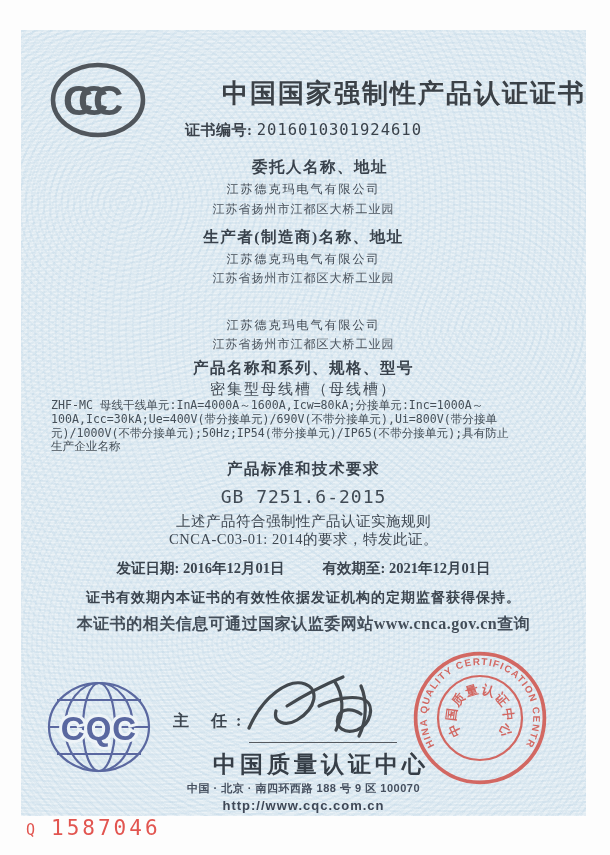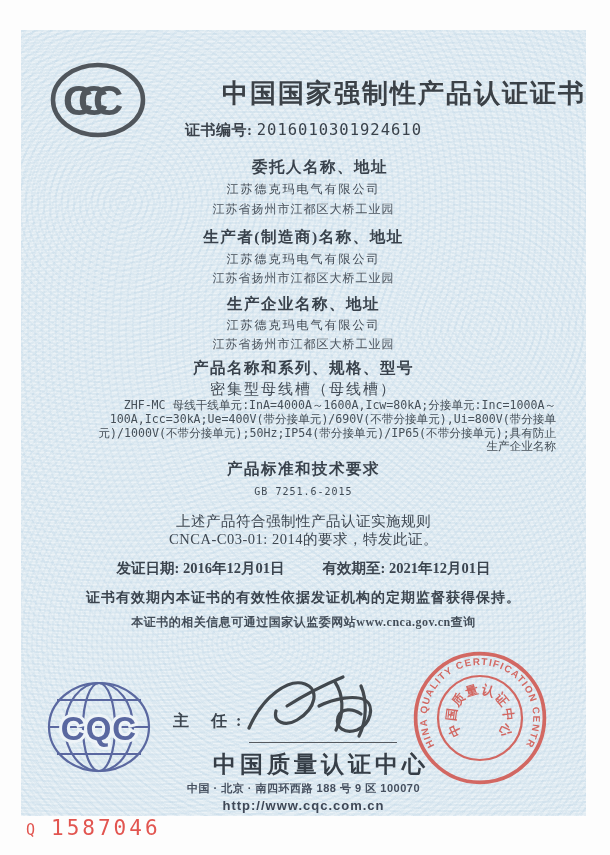--- a/index.html
+++ b/index.html
@@ -20,28 +20,28 @@
   .ctr{left:0;right:0;text-align:center;}
   .hd{font-weight:bold;color:#39424c;font-size:15.5px;letter-spacing:1.5px;}
   .co{color:#424b55;font-size:12px;letter-spacing:2px;}
   .addr{color:#4a535d;font-size:12px;letter-spacing:1px;}
 
   #title{top:46px;left:115px;width:450px;text-align:right;font-size:26px;font-weight:bold;
          letter-spacing:2px;color:#3b4147;}
   #certline{top:91px;font-size:15px;color:#3a424b;font-weight:bold;letter-spacing:.5px;}
   #certline .num{font-family:"DejaVu Sans Mono",monospace;font-weight:normal;font-size:15.5px;letter-spacing:1px;}
 
-  #specs{top:369px;left:30px;right:30px;text-align:right;
+  #specs{top:369px;left:30px;right:30px;text-align:left;
          font-family:"DejaVu Sans Mono",monospace;font-size:11.6px;line-height:13.8px;color:#465059;}
-  #gbline{top:456px;font-family:"DejaVu Sans Mono",monospace;font-size:10px;color:#404a54;letter-spacing:1px;}
+  #gbline{top:456px;font-family:"DejaVu Sans Mono",monospace;font-size:18px;color:#404a54;letter-spacing:1px;}
   #statement{top:483px;font-size:14.5px;line-height:17.5px;color:#3e4751;letter-spacing:.5px;}
   #dates{top:529px;display:flex;justify-content:center;gap:38px;left:0;right:0;
          font-size:14.5px;font-weight:bold;color:#3b444e;}
   #note1{top:559px;font-size:14px;font-weight:bold;letter-spacing:1px;color:#3b444e;}
-  #note2{top:584px;font-size:12px;font-weight:bold;letter-spacing:.5px;color:#434d58;}
+  #note2{top:584px;font-size:16px;font-weight:bold;letter-spacing:.5px;color:#434d58;}
 
   #director{top:681px;left:152px;font-size:16px;font-weight:bold;color:#3c454f;letter-spacing:9px;}
   #sigline{top:712px;left:228px;width:148px;border-bottom:1.5px solid #555a60;height:0;}
   #orgname{top:719px;left:120px;width:360px;text-align:center;font-size:23px;font-weight:bold;
            letter-spacing:4px;color:#363e47;}
   #orgaddr{top:751px;font-family:"Liberation Sans",sans-serif;font-size:11px;font-weight:bold;
            color:#454f5e;letter-spacing:.5px;}
   #website{top:768px;font-family:"Liberation Sans",sans-serif;font-size:13px;font-weight:bold;
            color:#3e4756;letter-spacing:1px;}
 
@@ -73,21 +73,20 @@
     </div>
 
     <div class="abs ctr hd" style="top:127px;padding-left:33px;">委托人名称、地址</div>
     <div class="abs ctr co" style="top:151px;">江苏德克玛电气有限公司</div>
     <div class="abs ctr addr" style="top:171px;">江苏省扬州市江都区大桥工业园</div>
 
     <div class="abs ctr hd" style="top:197px;">生产者(制造商)名称、地址</div>
     <div class="abs ctr co" style="top:221px;">江苏德克玛电气有限公司</div>
     <div class="abs ctr addr" style="top:240px;">江苏省扬州市江都区大桥工业园</div>
 
-    <div class="abs ctr hd" style="top:264px;">生产企业名称、地址</div>
     <div class="abs ctr co" style="top:287px;">江苏德克玛电气有限公司</div>
     <div class="abs ctr addr" style="top:306px;">江苏省扬州市江都区大桥工业园</div>
 
     <div class="abs ctr co" style="top:350px;font-size:15px;">密集型母线槽（母线槽）</div>
     <div class="abs ctr hd" style="top:328px;">产品名称和系列、规格、型号</div>
     <div id="specs" class="abs">
       <div>ZHF-MC 母线干线单元:InA=4000A～1600A,Icw=80kA;分接单元:Inc=1000A～</div>
       <div>100A,Icc=30kA;Ue=400V(带分接单元)/690V(不带分接单元),Ui=800V(带分接单</div>
       <div>元)/1000V(不带分接单元);50Hz;IP54(带分接单元)/IP65(不带分接单元);具有防止</div>
       <div>生产企业名称</div>

